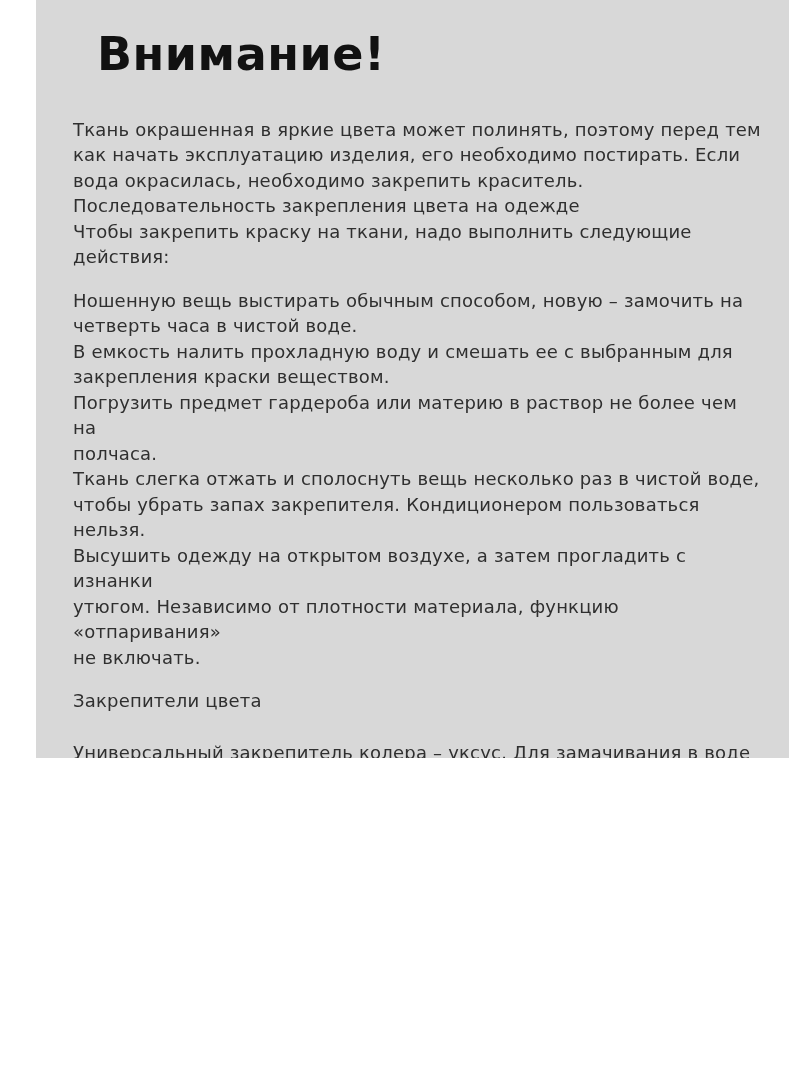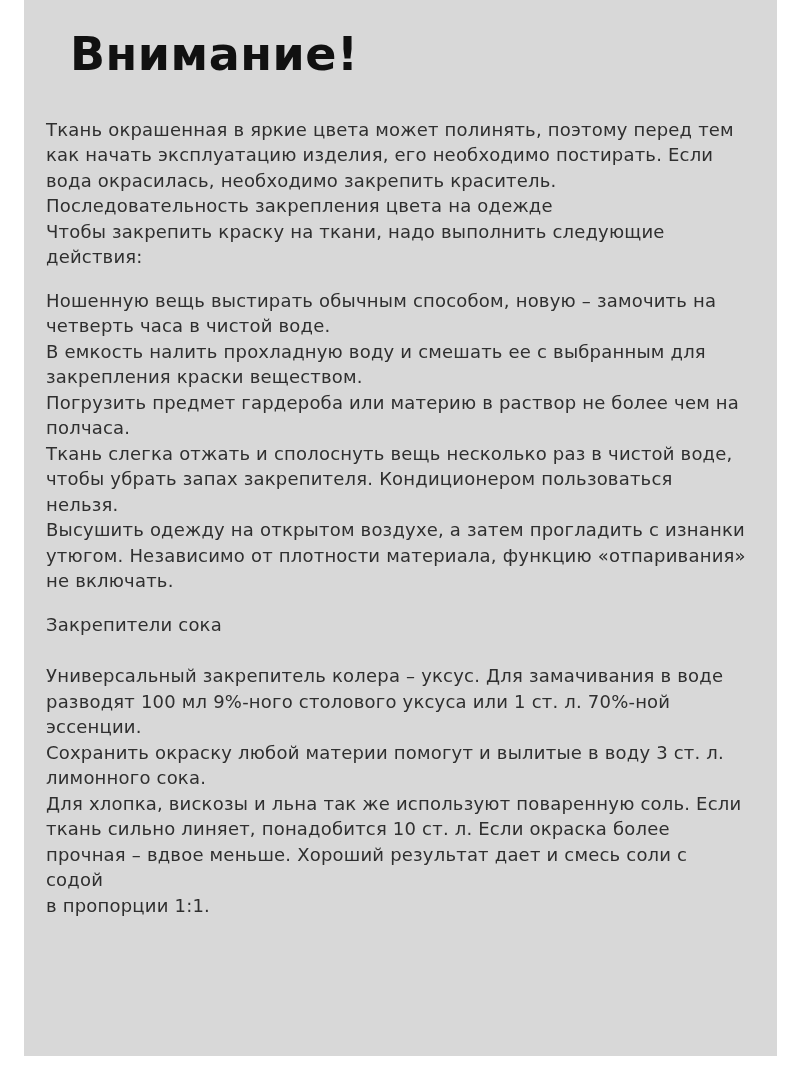--- a/index.html
+++ b/index.html
@@ -9,27 +9,27 @@
   body {
     width: 800px;
     height: 1066px;
     background: var(--outer-bg, #ffffff);
     font-family: "DejaVu Sans", "Liberation Sans", sans-serif;
     overflow: hidden;
     position: relative;
   }
   .page {
     position: absolute;
-    left: 24px;
+    left: 36px;
     top: 0;
     width: 753px;
-    height: 1056px;
+    height: 758px;
     background: var(--page-bg, #d8d8d8);
     box-sizing: border-box;
-    padding: 28px 28px 0 22px;
+    padding: 28px 28px 0 37px;
     overflow: hidden;
   }
   .title {
     font-size: 46px;
     line-height: 1.15;
     font-weight: 700;
     color: var(--title-color, #111111);
     letter-spacing: 0.5px;
     margin: 0 0 36px 24px;
   }
@@ -64,21 +64,21 @@
 В емкость налить прохладную воду и смешать ее с выбранным для
 закрепления краски веществом.
 Погрузить предмет гардероба или материю в раствор не более чем на
 полчаса.
 Ткань слегка отжать и сполоснуть вещь несколько раз в чистой воде,
 чтобы убрать запах закрепителя. Кондиционером пользоваться нельзя.
 Высушить одежду на открытом воздухе, а затем прогладить с изнанки
 утюгом. Независимо от плотности материала, функцию «отпаривания»
 не включать.</p>
 
-  <p class="para subheading">Закрепители сока</p>
+  <p class="para subheading">Закрепители цвета</p>
 
 
   <p class="para">Универсальный закрепитель колера – уксус. Для замачивания в воде
 разводят 100 мл 9%-ного столового уксуса или 1 ст. л. 70%-ной
 эссенции.
 Сохранить окраску любой материи помогут и вылитые в воду 3 ст. л.
 лимонного сока.
 Для хлопка, вискозы и льна так же используют поваренную соль. Если
 ткань сильно линяет, понадобится 10 ст. л. Если окраска более
 прочная – вдвое меньше. Хороший результат дает и смесь соли с содой

